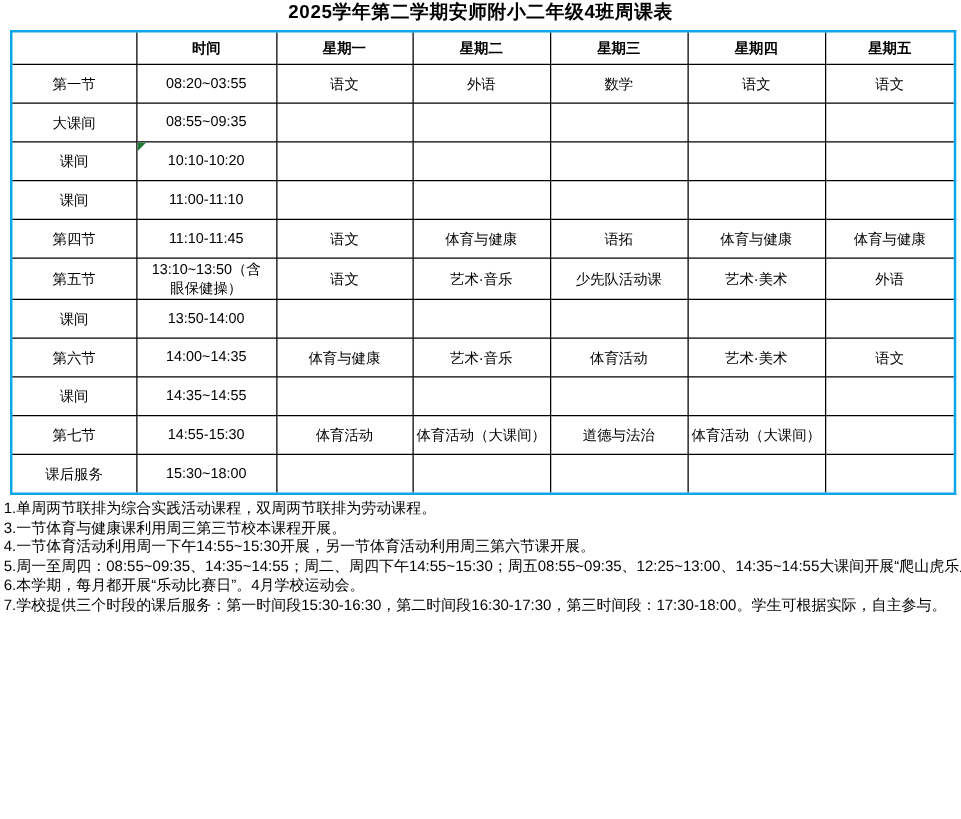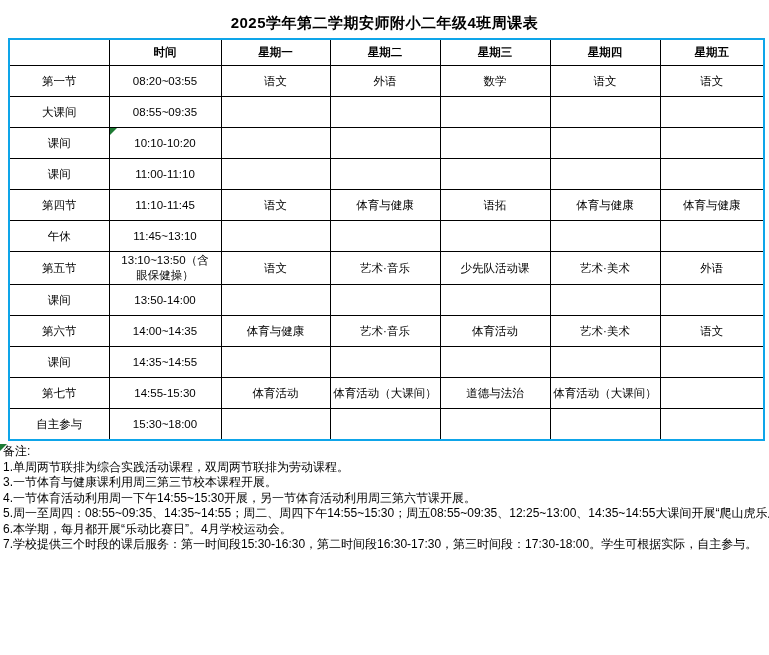--- a/index.html
+++ b/index.html
@@ -10,21 +10,21 @@
     height: 655px;
     font-family: "Liberation Sans", sans-serif;
     color: #000000;
     overflow: hidden;
   }
   .page { width: 769px; }
   .title {
     font-size: 15px;
     font-weight: 700;
     text-align: center;
-    padding: 14px 0 5px 0;
+    padding: 0 0 5px 0;
     letter-spacing: 0.5px;
   }
   table.timetable {
     border-collapse: collapse;
     table-layout: fixed;
     margin-left: 8px;
     border: 2px solid #0ea5e9;
   }
   table.timetable th, table.timetable td {
     border: 1px solid #000000;
@@ -132,29 +132,20 @@
       <tr>
         <td>第四节</td>
         <td>11:10-11:45</td>
         <td>语文</td>
         <td>体育与健康</td>
         <td>语拓</td>
         <td>体育与健康</td>
         <td>体育与健康</td>
       </tr>
       <tr>
-        <td>午休</td>
-        <td>11:45~13:10</td>
-        <td></td>
-        <td></td>
-        <td></td>
-        <td></td>
-        <td></td>
-      </tr>
-      <tr>
         <td>第五节</td>
         <td>13:10~13:50（含
 眼保健操）</td>
         <td>语文</td>
         <td>艺术·音乐</td>
         <td>少先队活动课</td>
         <td>艺术·美术</td>
         <td>外语</td>
       </tr>
       <tr>
@@ -187,36 +178,32 @@
       <tr>
         <td>第七节</td>
         <td>14:55-15:30</td>
         <td>体育活动</td>
         <td>体育活动（大课间）</td>
         <td>道德与法治</td>
         <td>体育活动（大课间）</td>
         <td></td>
       </tr>
       <tr>
-        <td>自主参与</td>
+        <td>课后服务</td>
         <td>15:30~18:00</td>
         <td></td>
         <td></td>
         <td></td>
         <td></td>
         <td></td>
       </tr>
     </tbody>
   </table>
 
   <div class="notes">
-    <div class="note-heading-wrap">
-      <span class="green-tri" style="border-top-color: rgb(30, 123, 52);"></span>
-      <span class="note-heading">备注:</span>
-    </div>
     <div class="note-line">1.单周两节联排为综合实践活动课程，双周两节联排为劳动课程。</div>
     <div class="note-line">3.一节体育与健康课利用周三第三节校本课程开展。</div>
     <div class="note-line">4.一节体育活动利用周一下午14:55~15:30开展，另一节体育活动利用周三第六节课开展。</div>
     <div class="note-line">5.周一至周四：08:55~09:35、14:35~14:55；周二、周四下午14:55~15:30；周五08:55~09:35、12:25~13:00、14:35~14:55大课间开展“爬山虎乐成长”活动。</div>
     <div class="note-line">6.本学期，每月都开展“乐动比赛日”。4月学校运动会。</div>
     <div class="note-line">7.学校提供三个时段的课后服务：第一时间段15:30-16:30，第二时间段16:30-17:30，第三时间段：17:30-18:00。学生可根据实际，自主参与。</div>
   </div>
 
 </div>
 

